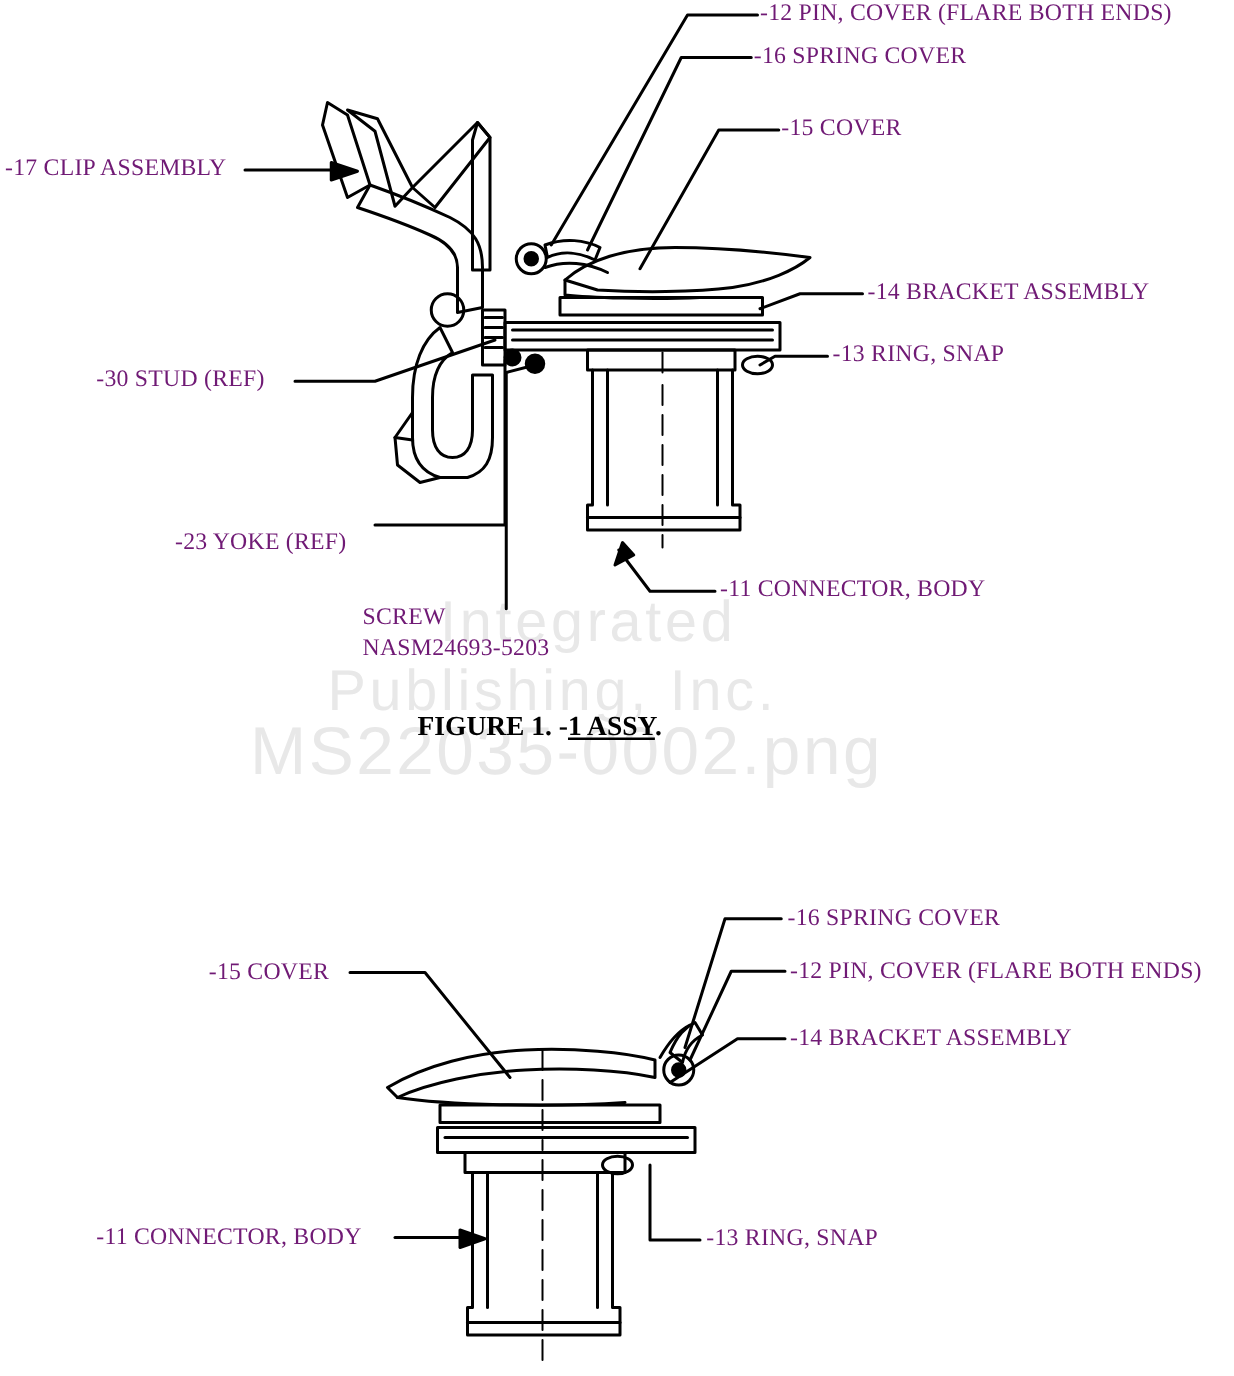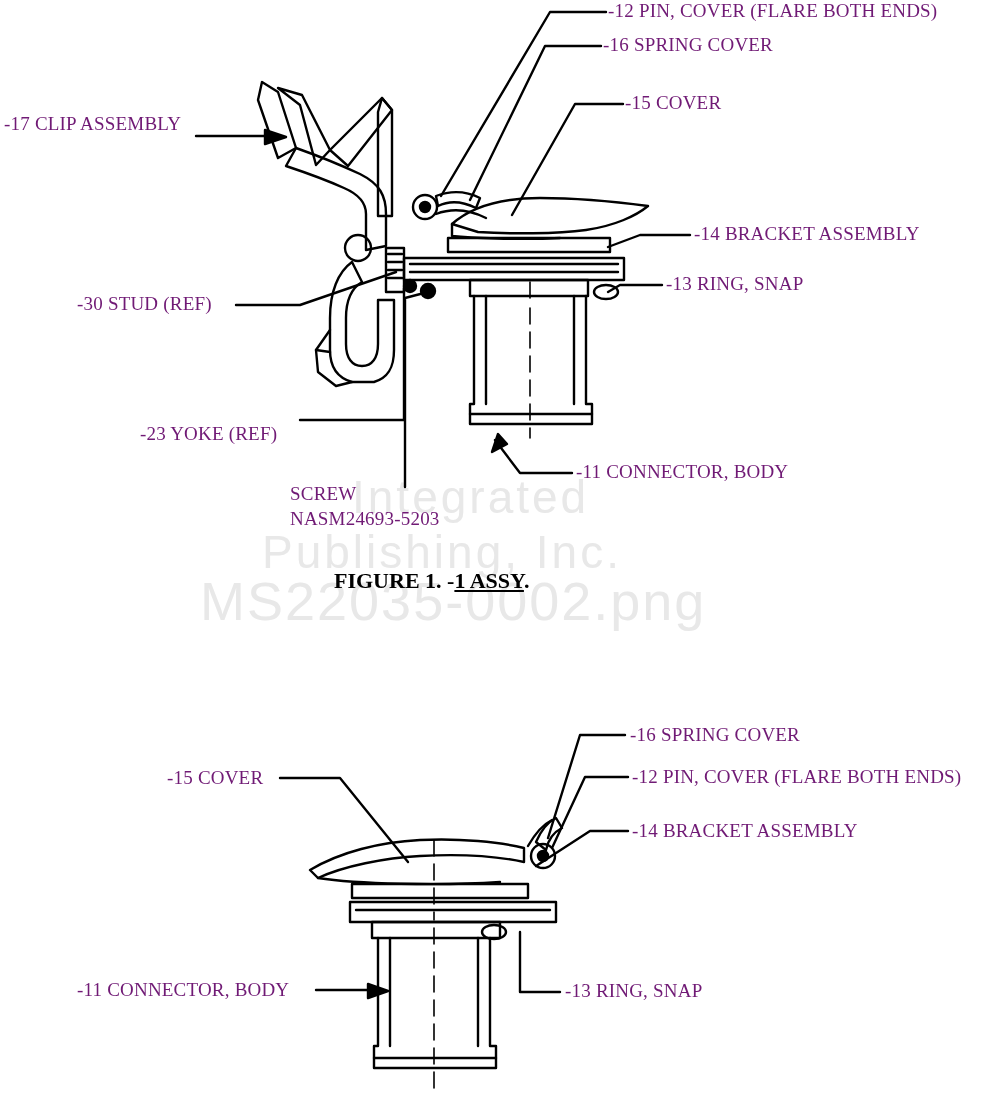--- a/index.html
+++ b/index.html
@@ -149,21 +149,21 @@
       <path d="M478,938 L478,1046"></path>
       <path d="M374,1058 L496,1058"></path>
       <line x1="434" y1="840" x2="434" y2="920" stroke-dasharray="16 8" stroke-width="1.6"></line>
       <line x1="434" y1="928" x2="434" y2="1094" stroke-dasharray="16 8" stroke-width="1.6"></line>
     </g>
   </svg>
 
   <div class="label" style="left:608px; top:0px;">-12 PIN, COVER (FLARE BOTH ENDS)</div>
   <div class="label" style="left:603px; top:34px;">-16 SPRING COVER</div>
   <div class="label" style="left:625px; top:92px;">-15 COVER</div>
-  <div class="label" style="left:4px; top:113px;">-17 CLIP ASSEMBLY</div>
+  <div class="label" style="left:4px; top:124px;">-17 CLIP ASSEMBLY</div>
   <div class="label" style="left:694px; top:223px;">-14 BRACKET ASSEMBLY</div>
   <div class="label" style="left:666px; top:273px;">-13 RING, SNAP</div>
   <div class="label" style="left:77px; top:293px;">-30 STUD (REF)</div>
   <div class="label" style="left:140px; top:408px;margin-top:15px;">-23 YOKE (REF)</div>
   <div class="label" style="left:576px; top:461px;">-11 CONNECTOR, BODY</div>
   <div class="label" style="left:290px; top:483px;">SCREW</div>
   <div class="label" style="left:290px; top:508px;">NASM24693-5203</div>
 
   <div class="fig-caption" style="left:334px; top:568px;">
     <span>FIGURE 1. -</span><span class="u">1 ASSY</span><span>.</span>

